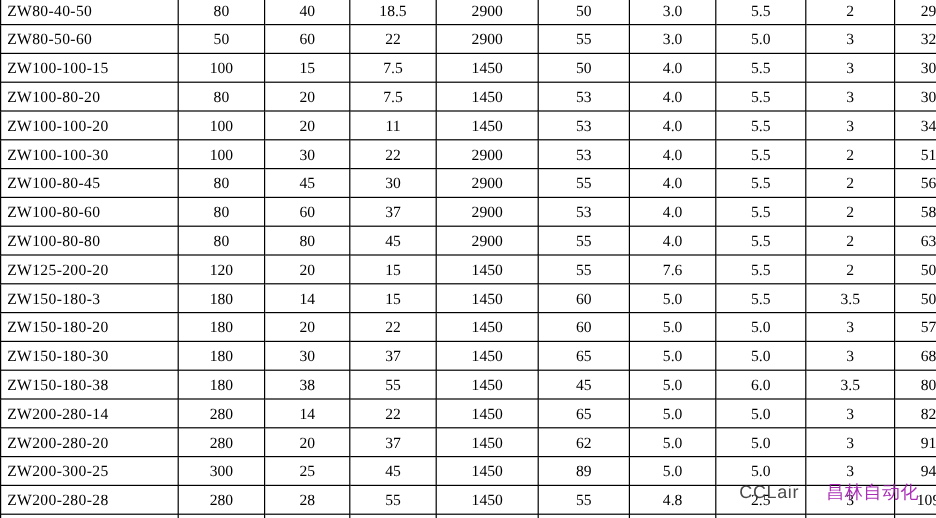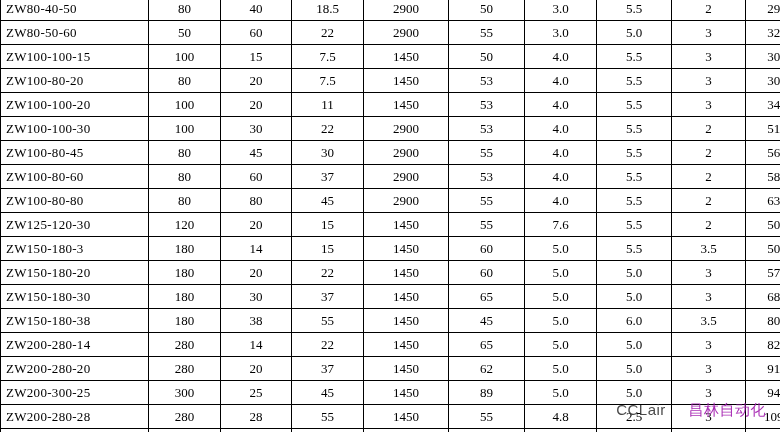--- a/index.html
+++ b/index.html
@@ -198,21 +198,21 @@
         <td>80</td>
         <td>45</td>
         <td>2900</td>
         <td>55</td>
         <td>4.0</td>
         <td>5.5</td>
         <td>2</td>
         <td>639</td>
       </tr>
       <tr>
-        <td class="model">ZW125-120-30</td>
+        <td class="model">ZW125-200-20</td>
         <td>120</td>
         <td>20</td>
         <td>15</td>
         <td>1450</td>
         <td>55</td>
         <td>7.6</td>
         <td>5.5</td>
         <td>2</td>
         <td>500</td>
       </tr>

